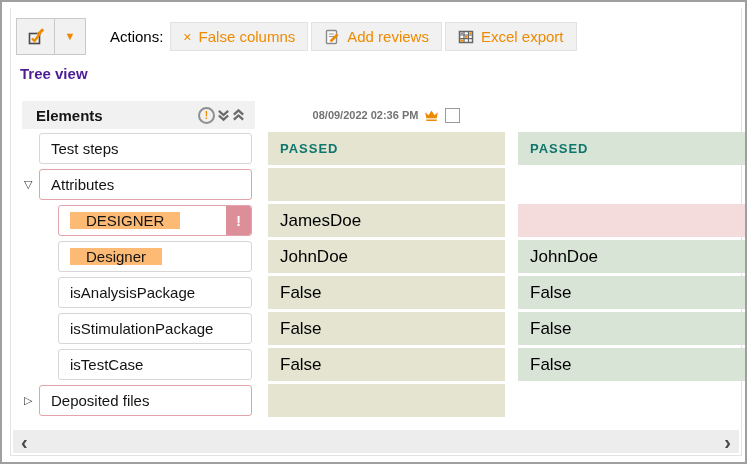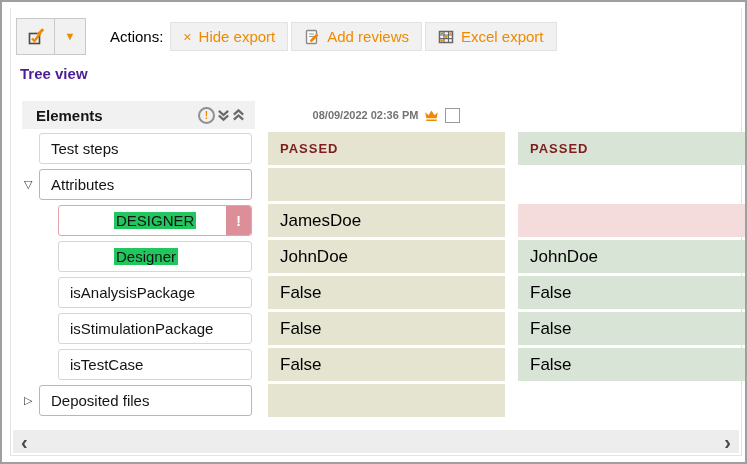--- a/index.html
+++ b/index.html
@@ -47,32 +47,32 @@
   
   .row { height:36px; }
   .cell {
     height:33px; box-sizing:border-box; display:flex; align-items:center;
     padding:0 8px 0 12px; font-size:17px; color:#000000;
   }
   .bg-beige { background:#e4e4d1; }
   .bg-green { background:#d8e4d6; }
   .bg-pink  { background:#f4dcdc; }
   .bg-none  { background:transparent; }
-  .passed { color:#7f1d1d; font-weight:bold; font-size:13px; letter-spacing:1px; }
+  .passed { color:#0f766e; font-weight:bold; font-size:13px; letter-spacing:1px; }
   .ecell { height:33px; display:flex; align-items:center; padding-left:2px; box-sizing:border-box; }
   .expander { width:15px; flex:none; font-size:11px; color:#333; cursor:pointer; }
   .box {
     flex:1; height:31px; box-sizing:border-box; background:#fff;
     border:1px solid #d6d6d6; border-radius:3px; margin-right:3px;
     display:flex; align-items:center; padding-left:11px; overflow:hidden;
     font-size:15px; color:#141414; cursor:pointer;
   }
   .box.pink { border-color:#e2a4ab; }
   .box.lvl2 { margin-left:19px; }
-  .hl { background:#22c55e; padding:0 2px;margin-left:44px; }
+  .hl { background:#fdba74; padding:0 16px; }
   .badge {
     margin-left:auto; align-self:stretch; width:25px; background:#dd8f99;
     color:#fff; display:flex; align-items:center; justify-content:center;
     font-weight:bold; font-size:14px; border-radius:0 2px 2px 0;
   }
   
   .hscroll {
     position:absolute; left:11px; top:428px; width:726px; height:23px;
     background:#ededed; display:flex; align-items:center; justify-content:space-between;
     padding:0 8px; box-sizing:border-box; cursor:pointer;
@@ -92,21 +92,21 @@
         <path d="M5,10.5 L7.5,13 L13.5,5" fill="none" stroke="#ee8a00" stroke-width="2.4"></path>
         <path d="M11,6.5 L16.2,1.3" fill="none" stroke="#ee8a00" stroke-width="3"></path>
       </svg>
     </button>
     <button class="sbtn dd">
       <span class="caret">▼</span>
     </button>
     <span class="actions-label">Actions:</span>
     <button class="abtn">
       <span class="x">×</span>
-      <span>Hide export</span>
+      <span>False columns</span>
     </button>
     <button class="abtn">
       <svg width="16" height="16" viewBox="0 0 16 16">
         <rect x="2.5" y="1.5" width="10" height="13" rx="1" fill="#fdfdfd" stroke="#8a8a8a" stroke-width="1.4"></rect>
         <path d="M5,5 H10 M5,7.5 H10" stroke="#9a9a9a" stroke-width="1"></path>
         <path d="M6.5,12.5 L13.5,5.5" fill="none" stroke="#ee8a00" stroke-width="2.6"></path>
       </svg>
       <span>Add reviews</span>
     </button>
     <button class="abtn">

